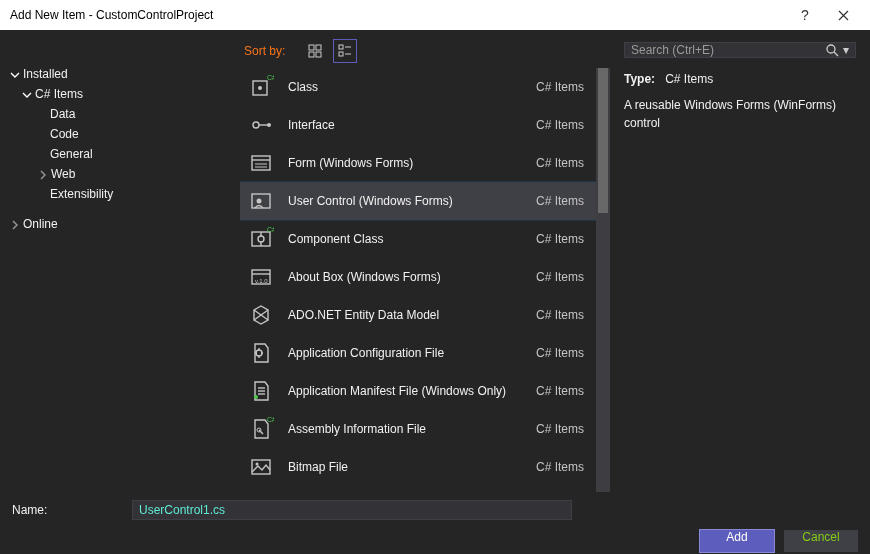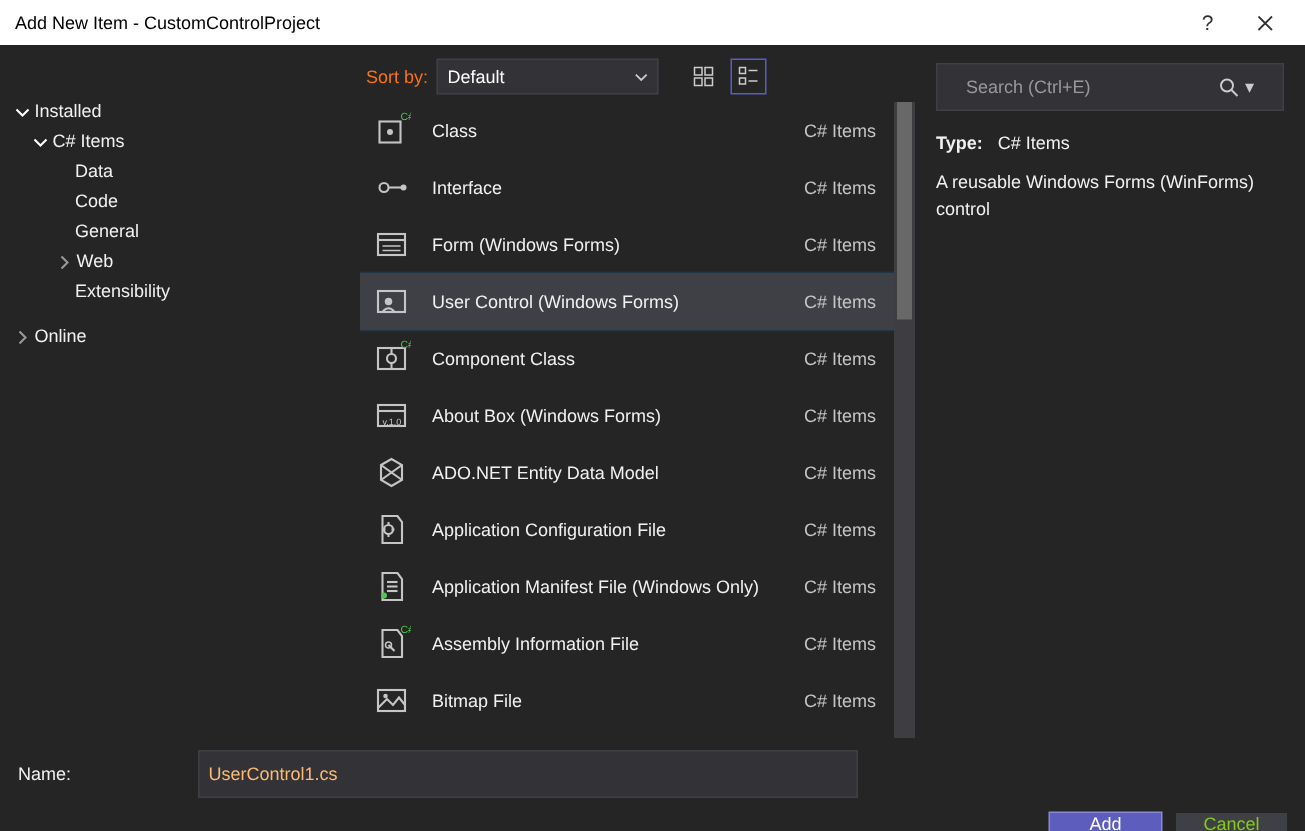--- a/index.html
+++ b/index.html
@@ -23,27 +23,27 @@
   .row { display:flex; align-items:center; height:38px; padding:0 12px 0 8px; gap:14px; }
   .row.selected { background:#3f3f46; outline:1px solid #007acc33; }
   .row .ico { width:26px; height:26px; display:flex; align-items:center; justify-content:center; color:#c5c5c5; }
   .row .label { flex:1; }
   .row .cat { color:#c5c5c5; }
   .sort-label { margin-left:4px; color:#f97316; }
   .sort-select { flex:0 0 148px; height:24px; background:#333337; border:1px solid #3f3f46; display:flex; align-items:center; padding:0 6px; justify-content:space-between; color:#fff; }
   .view-btn { width:24px; height:24px; border:1px solid transparent; display:flex; align-items:center; justify-content:center; color:#d4d4d4; }
   .view-btn.active { border:1px solid #5d5dbd; }
   .rightpane { width:260px; padding:12px 14px 8px 14px; display:flex; flex-direction:column; }
-  .searchbox { height:32px; background:#333337; border:1px solid #3f3f46; display:flex; align-items:center; padding:0 19px; color:#999; margin-bottom:14px; }
+  .searchbox { height:16px; background:#333337; border:1px solid #3f3f46; display:flex; align-items:center; padding:0 6px; color:#999; margin-bottom:14px; }
   .searchbox .ph { flex:1; }
   .info-line { margin-bottom:10px; }
   .info-label { font-weight:600; }
   .footer { height:62px; background:#252526; padding:8px 12px 0 12px; }
   .name-row { display:flex; align-items:center; gap:12px; }
-  .name-input { flex:0 0 440px; height:32px; background:#333337; border:1px solid #3f3f46; color:#fdba74; padding:0 6px; font-size:12px; outline:none; }
+  .name-input { flex:0 0 440px; height:20px; background:#333337; border:1px solid #3f3f46; color:#5eead4; padding:0 6px; font-size:12px; outline:none; }
   .btn-row { display:flex; justify-content:flex-end; gap:10px; margin-top:10px; }
   .btn { width:74px; height:22px; display:flex; align-items:flex-start; justify-content:center; font-size:12px; }
   .btn.primary { background:#5d5dbd; color:#fff; outline:1px solid #8888d6; }
   .btn.secondary { background:#3f3f46; color:#84cc16; }
 </style>
 </head>
 <body>
 
 <div class="titlebar">
   <span class="title">Add New Item - CustomControlProject</span>
@@ -94,26 +94,20 @@
       <span class="chev"><svg viewBox="0 0 10 10">
             <path d="M3 1 L7 5 L3 9" fill="none" stroke="#999" stroke-width="1.4"></path>
           </svg></span>
       <span>Online</span>
     </div>
   </div>
 
   <div class="center">
     <div class="toolbar-row">
       <span class="sort-label">Sort by:</span>
-      <div class="sort-select">
-        <span>Default</span>
-        <svg width="9" height="9" viewBox="0 0 10 10">
-            <path d="M1 3 L5 7 L9 3" fill="none" stroke="#ccc" stroke-width="1.3"></path>
-          </svg>
-      </div>
       <div style="width:6px"></div>
       <div class="view-btn">
         <svg width="14" height="14" viewBox="0 0 14 14">
             <rect x="1" y="1" width="5" height="5" fill="none" stroke="#ccc"></rect>
             <rect x="8" y="1" width="5" height="5" fill="none" stroke="#ccc"></rect>
             <rect x="1" y="8" width="5" height="5" fill="none" stroke="#ccc"></rect>
             <rect x="8" y="8" width="5" height="5" fill="none" stroke="#ccc"></rect>
           </svg>
       </div>
       <div class="view-btn active">

